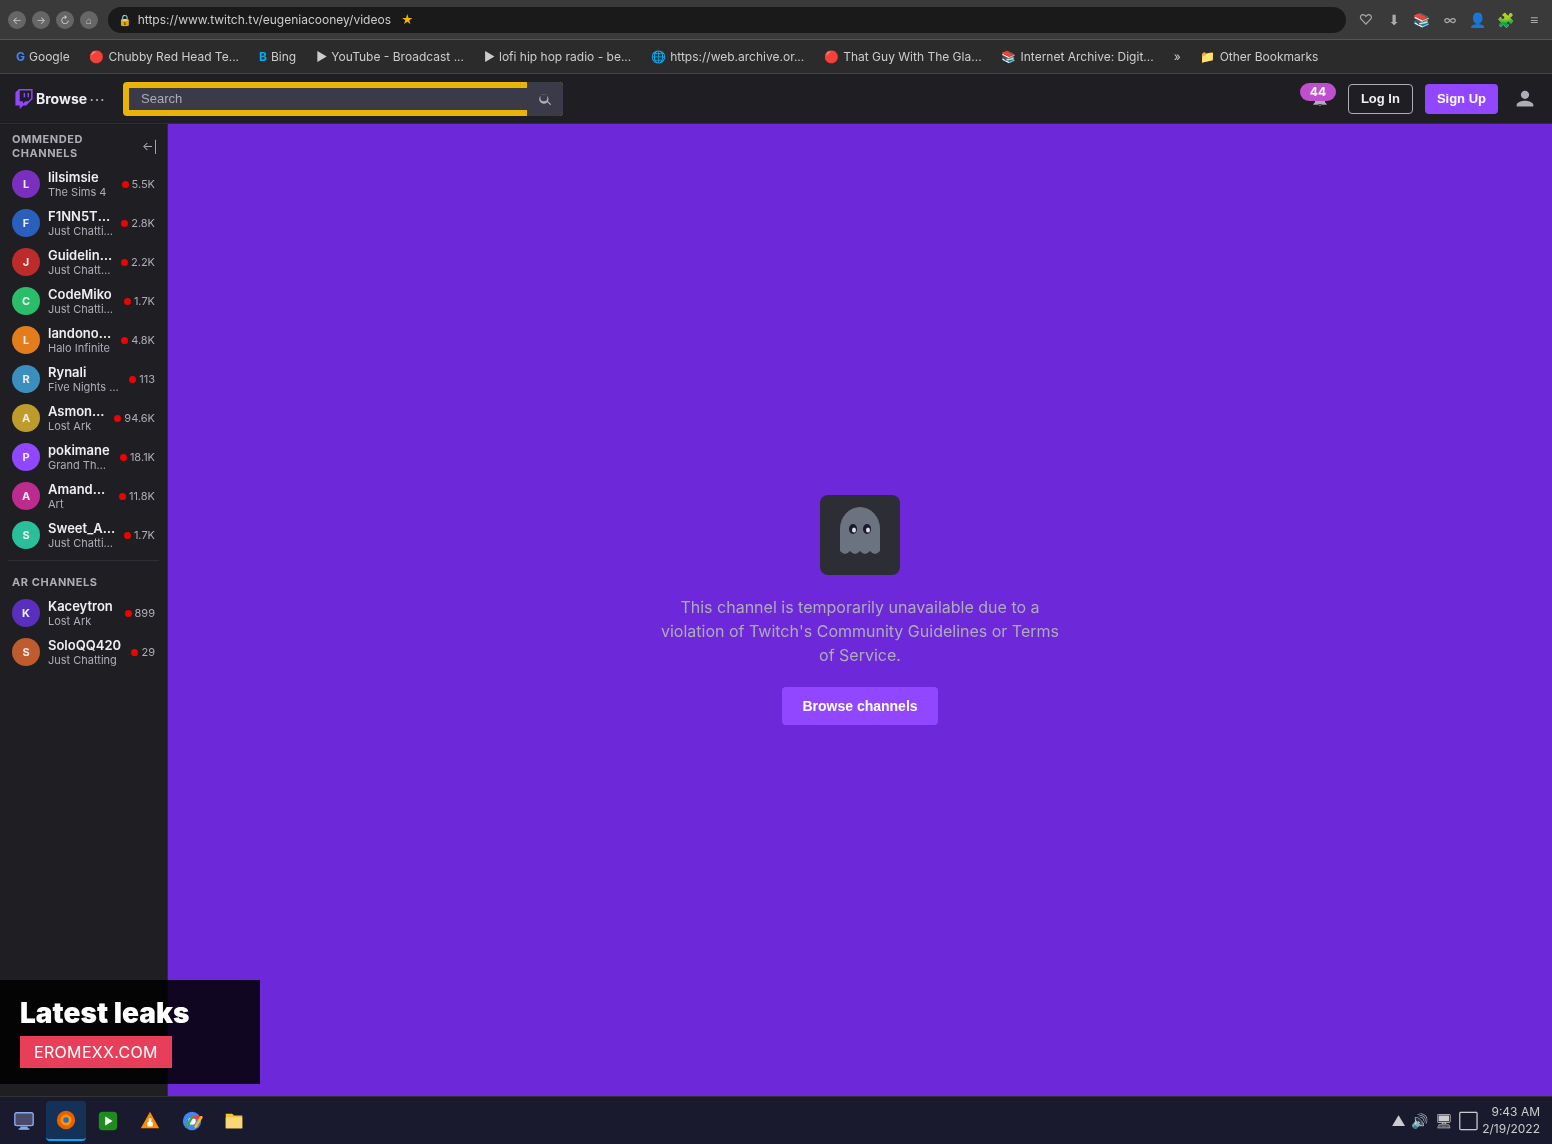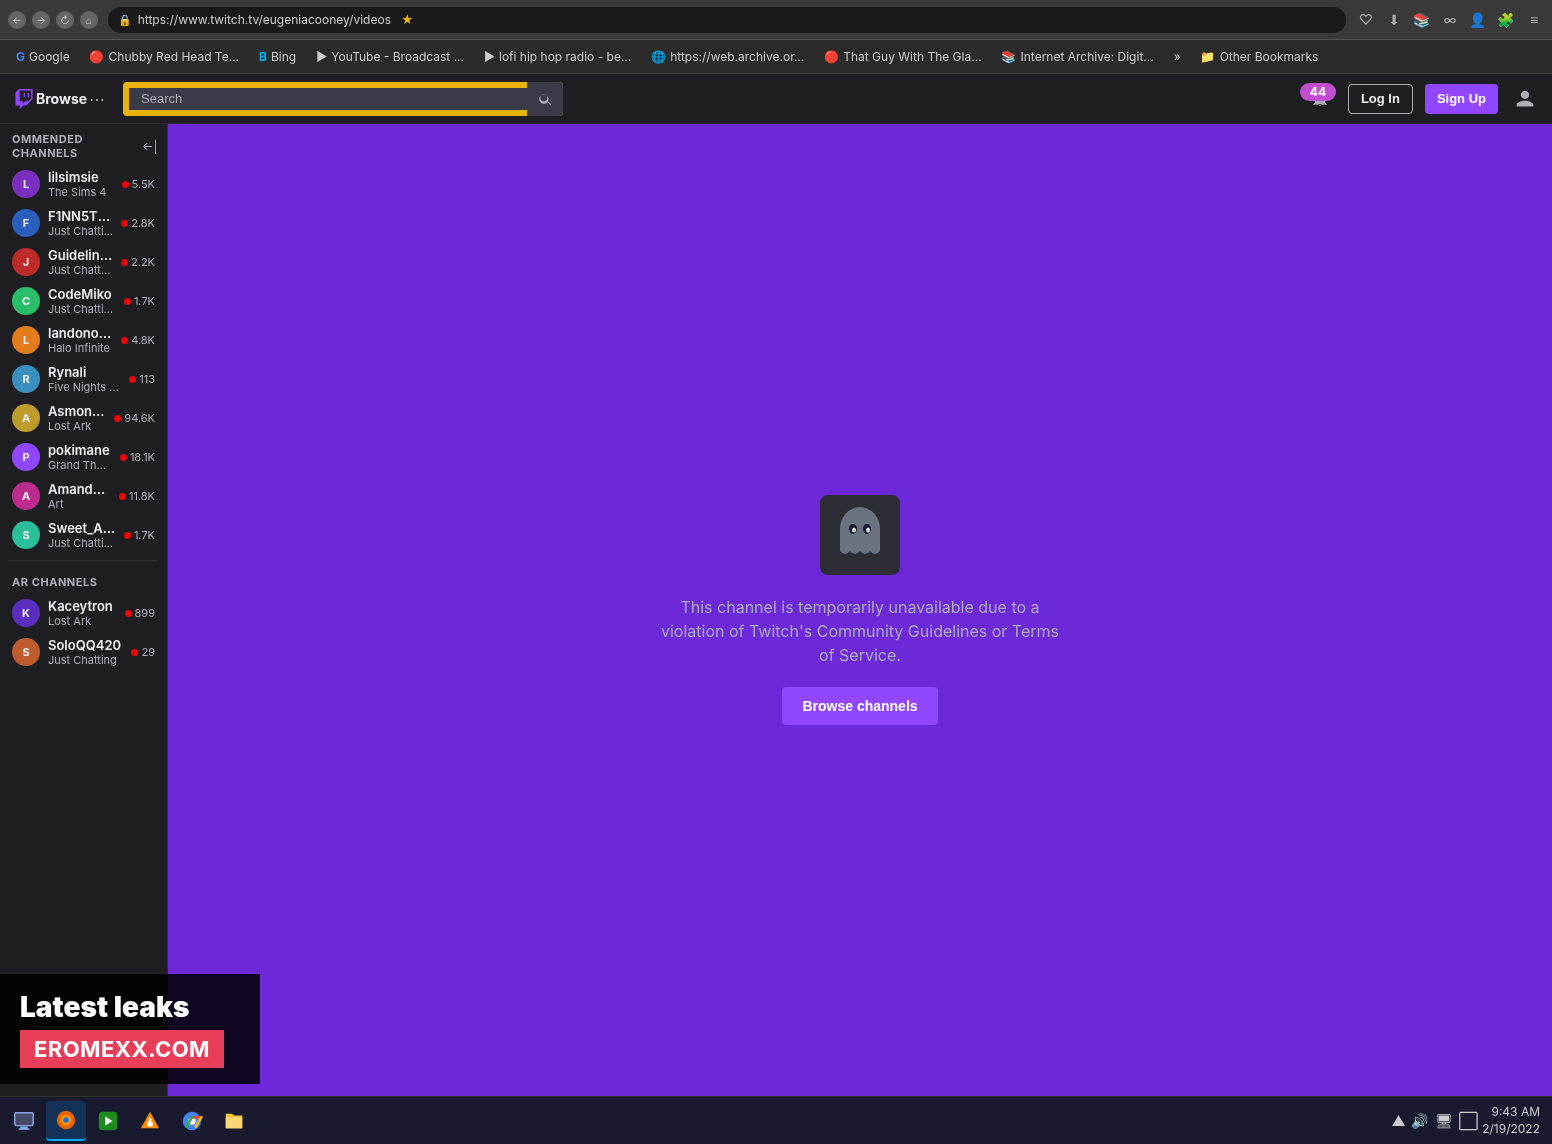--- a/index.html
+++ b/index.html
@@ -399,22 +399,22 @@
     .watermark-title {
       font-size: 28px;
       font-weight: 900;
       color: #fff;
     }
     .watermark-url {
       display: inline-block;
       margin-top: 6px;
       background: #e83e5a;
       padding: 6px 14px;
-      font-size: 22px;
-      font-weight: 700;
+      font-size: 16px;
+      font-weight: 400;
       color: white;
       letter-spacing: 0.02em;
     }
   </style>
 </head>
 <body>
 
 <div class="browser-chrome">
 
   <div class="browser-toolbar">

